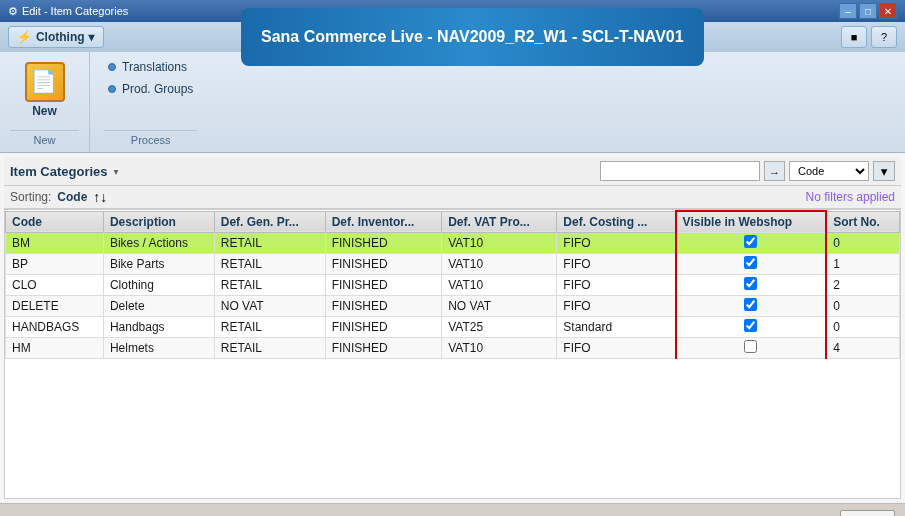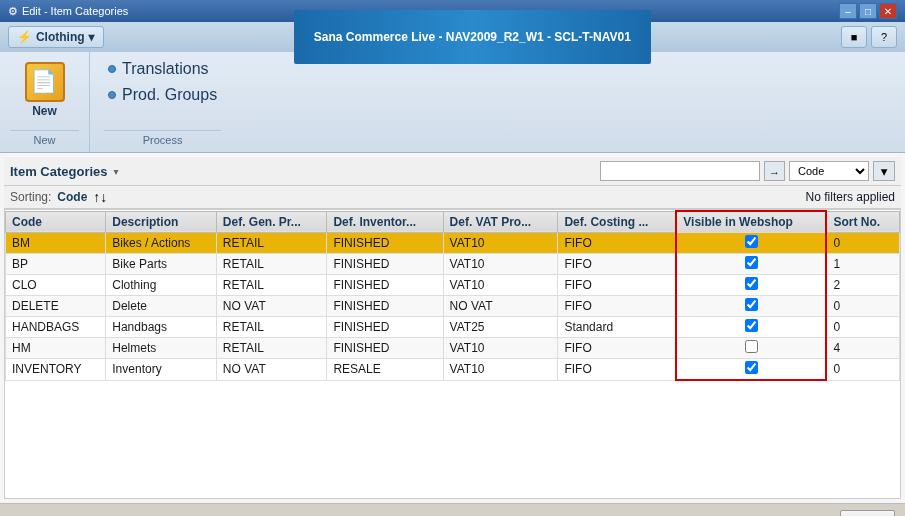--- a/index.html
+++ b/index.html
@@ -52,23 +52,23 @@
       padding: 3px 8px;
       cursor: pointer;
       font-size: 12px;
       font-weight: bold;
       color: #1a3a5a;
     }
     .ribbon-center-title {
       background: linear-gradient(to right, #1a6aaa, #2a8acc, #1a6aaa);
       color: white;
       padding: 20px 20px;
-      font-size: 12px;
+      font-size: 16px;
       font-weight: bold;
-      border-radius: 2px;
+      border-radius: 8px;
     }
     .ribbon-right { display: flex; gap: 4px; align-items: center; }
     .ribbon-right-btn {
       background: linear-gradient(to bottom, #e0ecf8, #c8daea);
       border: 1px solid #8ab0d0;
       border-radius: 3px;
       width: 26px; height: 22px;
       display: flex; align-items: center; justify-content: center;
       cursor: pointer; font-size: 11px;
     }
@@ -125,21 +125,21 @@
       gap: 4px;
       flex: 1;
     }
     .ribbon-process-item {
       display: flex;
       align-items: center;
       gap: 6px;
       cursor: pointer;
       padding: 2px 4px;
       border-radius: 2px;
-      font-size: 16px;
+      font-size: 12px;
       color: #1a3a5a;
     }
     .ribbon-bullet {
       width: 8px; height: 8px;
       border-radius: 50%;
       background: #4a8ac8;
       border: 1px solid #2a6aaa;
     }
 
     
@@ -195,21 +195,21 @@
       align-items: center;
       padding: 3px 6px;
       background: #f0f0f0;
       border-bottom: 1px solid #ccc;
       gap: 6px;
       font-size: 12px;
     }
     .sort-label { color: #555; }
     .sort-value { font-weight: bold; color: #1a3a5a; }
     .sort-asc-btn { font-size: 14px; cursor: pointer; }
-    .no-filters { margin-left: auto; color: #0f172a; }
+    .no-filters { margin-left: auto; color: #8b5cf6; }
 
     
     .table-container {
       overflow-y: auto;
       overflow-x: hidden;
       height: 290px;
       background: white;
       border: 1px solid #ccc;
       position: relative;
     }
@@ -230,21 +230,21 @@
       top: 0;
       z-index: 2;
     }
     td {
       border: 1px solid #ddd;
       padding: 2px 6px;
       color: #1a1a1a;
       white-space: nowrap;
     }
     tr:nth-child(even) td { background: #f8f8f8; }
-    tr.highlighted td { background: #eab308; }
+    tr.highlighted td { background: #bef264; }
 
     .visible-col { text-align: center; }
     input[type=checkbox] { width: 13px; height: 13px; }
 
     .webshop-header-cell {
       border: 2px solid #cc0000 !important;
       border-bottom: none !important;
       margin-left: 33px;
     }
     .webshop-data-cell {
@@ -425,30 +425,20 @@
           <tr>
             <td>HM</td>
             <td>Helmets</td>
             <td>RETAIL</td>
             <td>FINISHED</td>
             <td>VAT10</td>
             <td>FIFO</td>
             <td class="webshop-data-cell visible-col"><input type="checkbox" style=""></td>
             <td>4</td>
           </tr>
-          <tr>
-            <td>INVENTORY</td>
-            <td>Inventory</td>
-            <td>NO VAT</td>
-            <td>RESALE</td>
-            <td>VAT10</td>
-            <td>FIFO</td>
-            <td class="webshop-last-cell visible-col"><input type="checkbox" checked="" style=""></td>
-            <td>0</td>
-          </tr>
         </tbody>
     </table>
   </div>
 </div>
 
 <div class="bottom-bar">
   <button class="ok-btn">OK</button>
 </div>
 
 </body></html>

